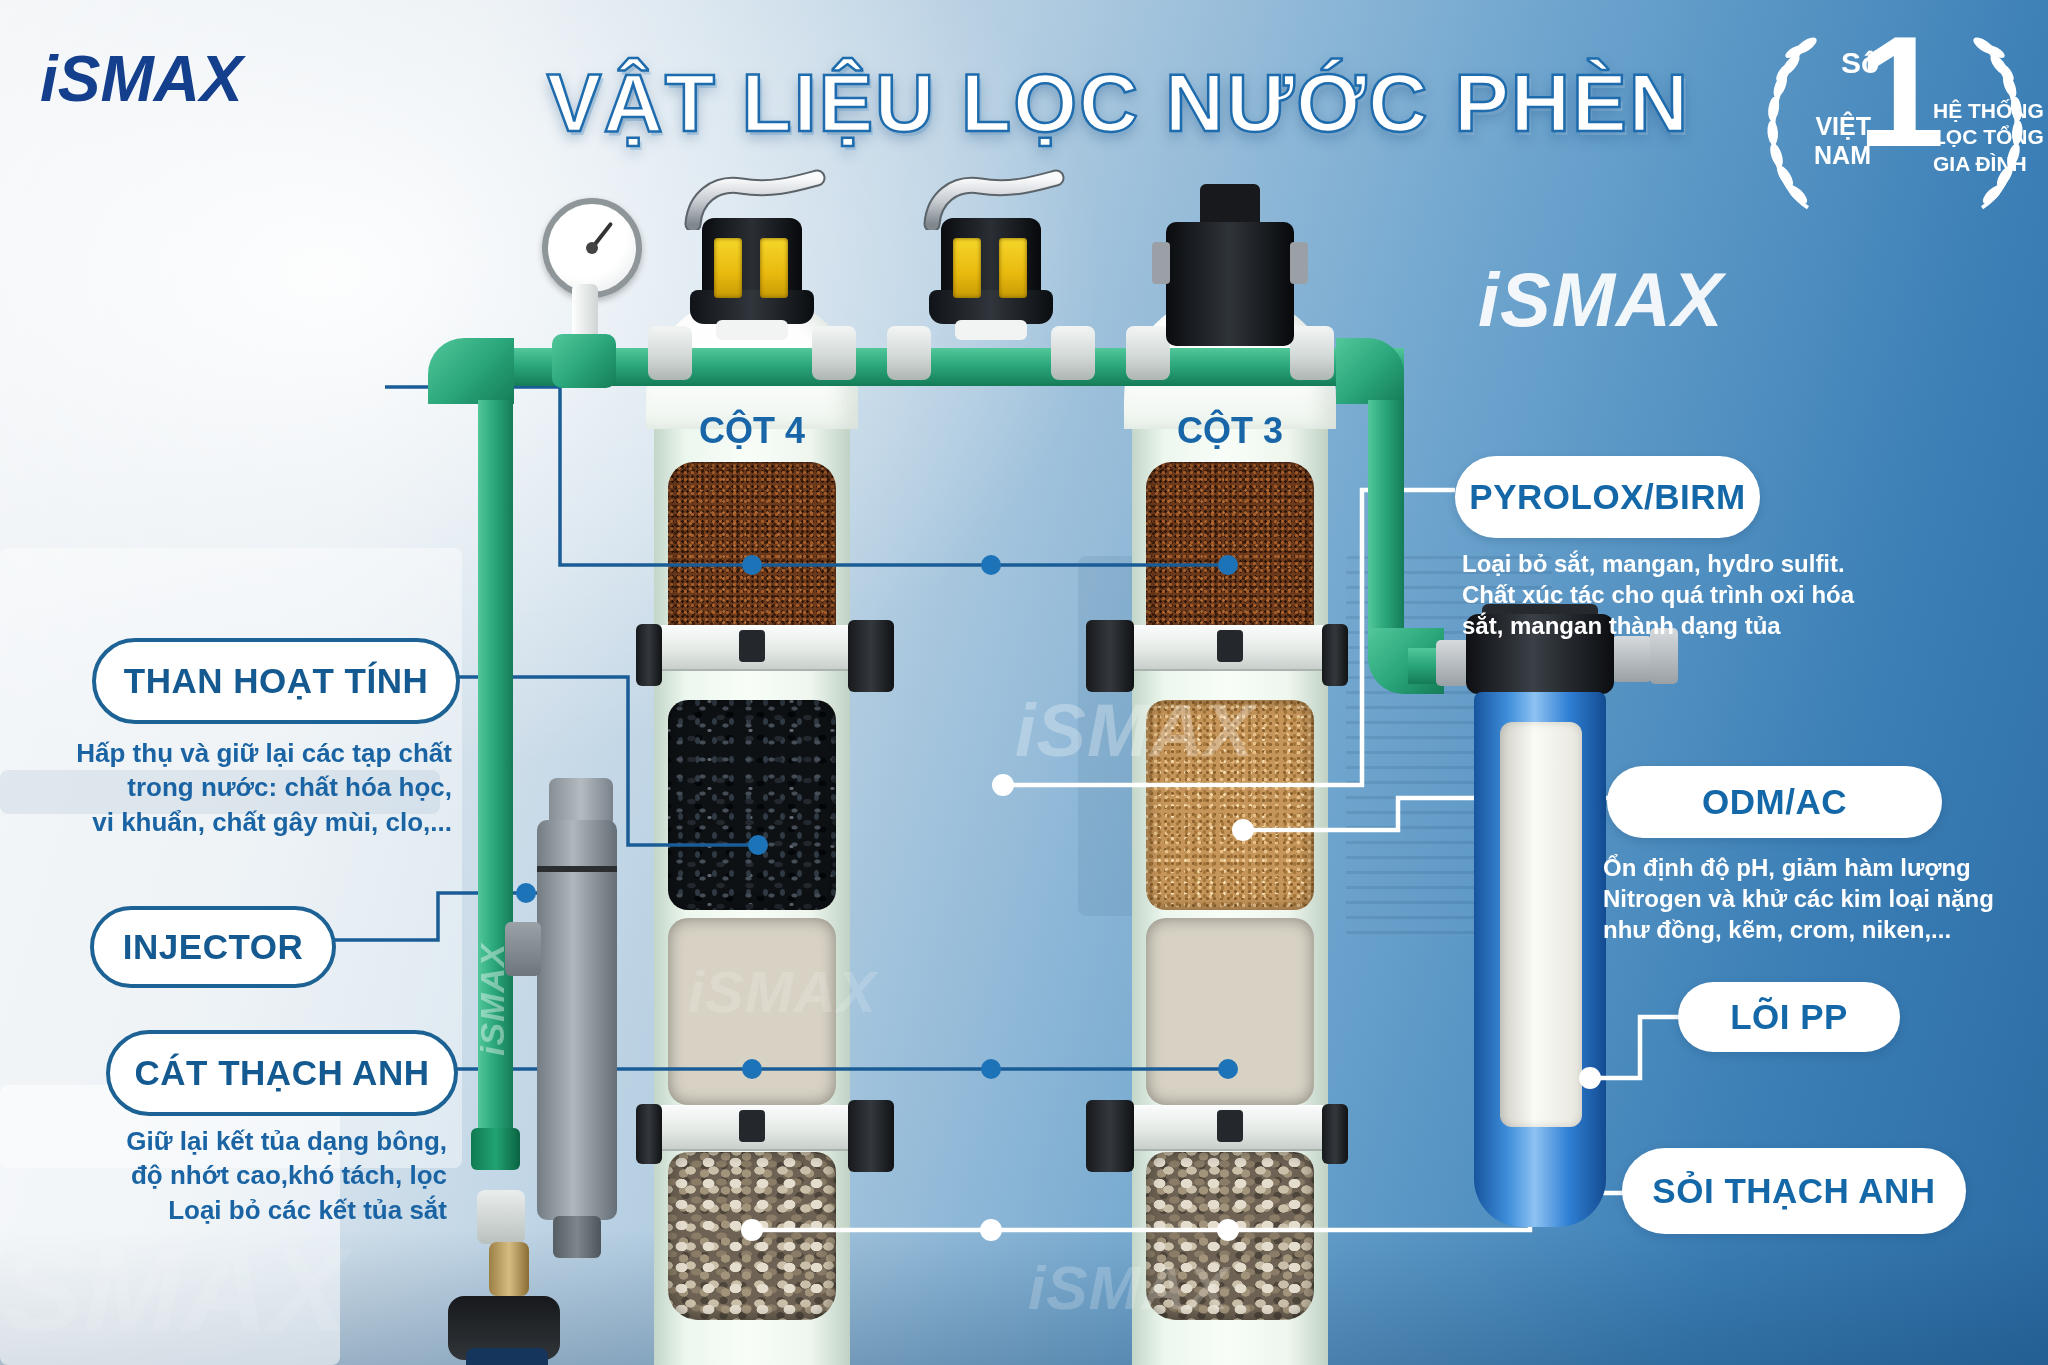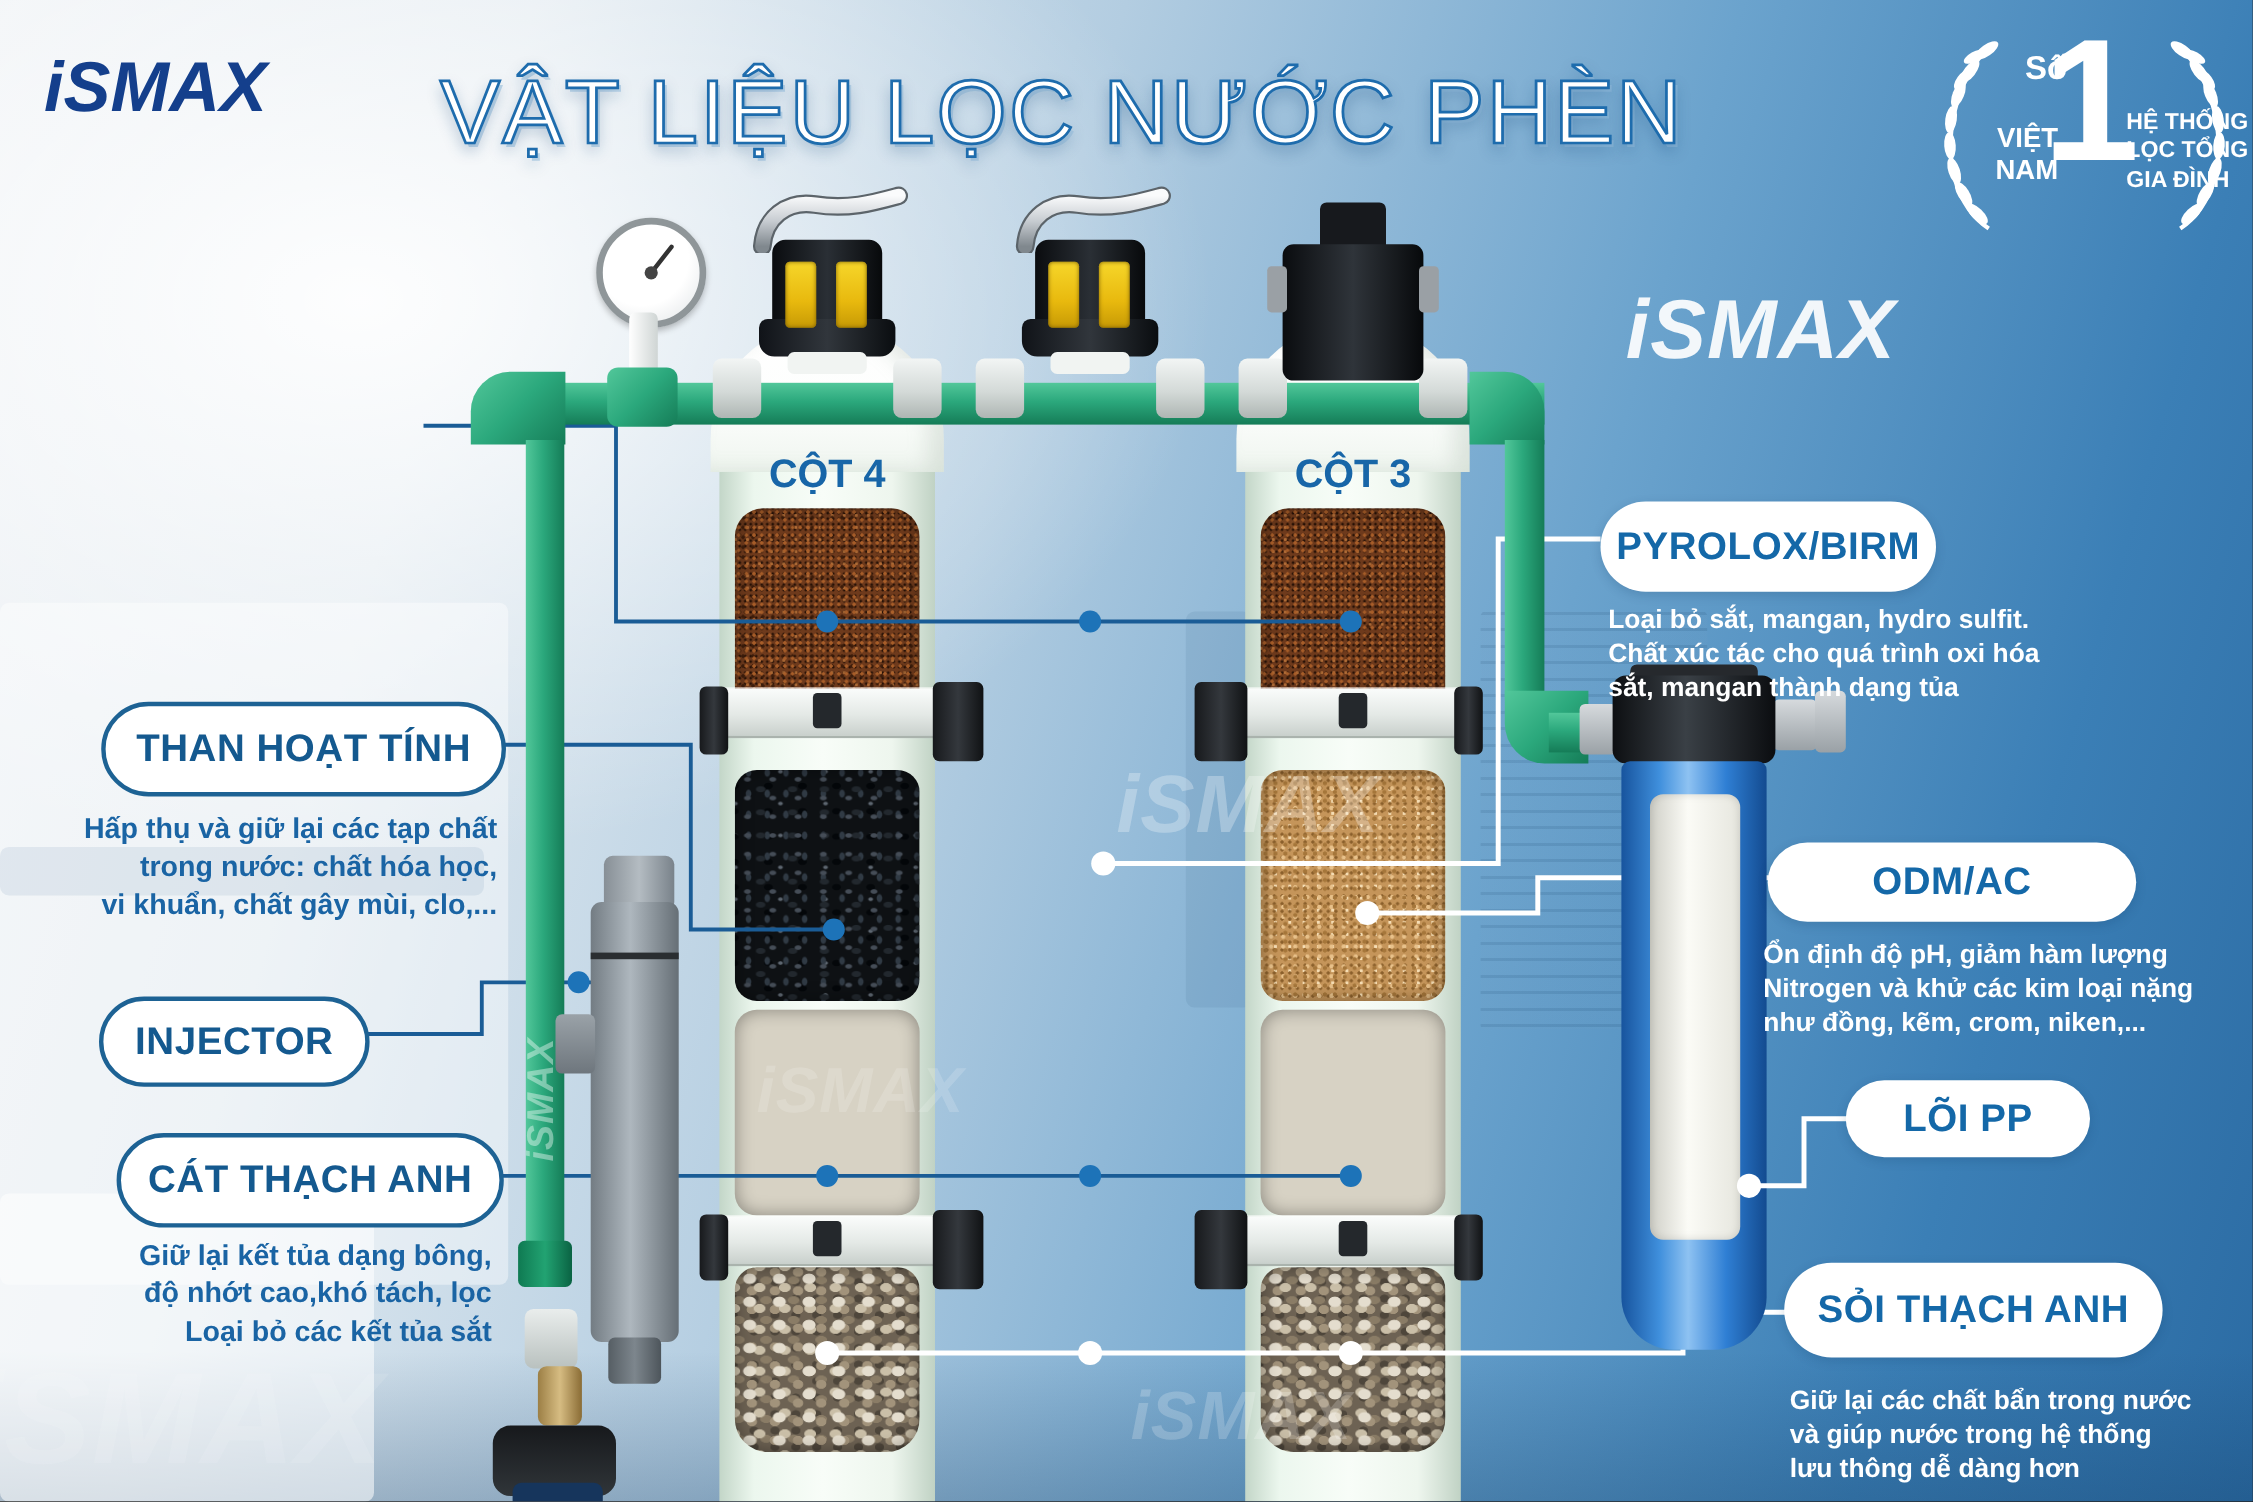--- a/index.html
+++ b/index.html
@@ -23,21 +23,21 @@
   .wm{position:absolute;z-index:1;color:#fff;font-weight:bold;font-style:italic;letter-spacing:1px;white-space:nowrap;}
   .wm-main{left:1478px;top:256px;font-size:76px;opacity:.92;z-index:2;}
   .wm-row2{left:1015px;top:688px;font-size:74px;opacity:.28;z-index:3;}
   .wm-sand{left:688px;top:958px;font-size:58px;opacity:.16;z-index:3;}
   .wm-bottom{left:1028px;top:1252px;font-size:62px;opacity:.2;z-index:3;}
   .wm-bl{left:-30px;top:1222px;font-size:118px;opacity:.1;z-index:1;}
   .wm-inj{left:436px;top:980px;font-size:34px;opacity:.4;z-index:5;transform:rotate(-90deg);}
   
   .logo{left:40px;top:42px;z-index:6;font-size:64px;font-weight:bold;font-style:italic;
         color:#143f8c;letter-spacing:0;}
-  .title{left:400px;top:56px;width:1270px;z-index:6;text-align:left;font-size:82px;font-weight:normal;
+  .title{left:420px;top:56px;width:1270px;z-index:6;text-align:right;font-size:82px;font-weight:bold;
         letter-spacing:2px;color:#fff;-webkit-text-stroke:2.5px #1e6cad;
         text-shadow:0 6px 14px rgba(16,70,120,.35),3px 4px 0 rgba(150,190,220,.55);}
   
   .badge{left:1745px;top:20px;width:300px;height:205px;z-index:6;color:#fff;}
   .badge .b-so{position:absolute;left:96px;top:26px;font-size:30px;font-weight:bold;}
   .badge .b-one{position:absolute;left:112px;top:-14px;width:86px;text-align:center;
         font-size:158px;font-weight:bold;line-height:170px;}
   .badge .b-vn{position:absolute;left:18px;top:92px;width:108px;text-align:right;font-size:25px;font-weight:bold;}
   .badge .b-right{position:absolute;left:188px;top:78px;font-size:21px;font-weight:bold;line-height:1.25;}
   .laurel{position:absolute;top:6px;width:80px;height:192px;}
@@ -399,17 +399,14 @@
 sắt, mangan thành dạng tủa</div>
 
   <div class="pillR" style="left:1607px;top:766px;width:335px;height:72px">ODM/AC</div>
   <div class="descR" style="left:1603px;top:852px;width:440px">Ổn định độ pH, giảm hàm lượng
 Nitrogen và khử các kim loại nặng
 như đồng, kẽm, crom, niken,...</div>
 
   <div class="pillR" style="left:1678px;top:982px;width:222px;height:70px">LÕI PP</div>
 
   <div class="pillR" style="left:1622px;top:1148px;width:344px;height:86px">SỎI THẠCH ANH</div>
-  <div class="descR" style="left:1627px;top:1258px;width:416px">Giữ lại các chất bẩn trong nước
-và giúp nước trong hệ thống
-lưu thông dễ dàng hơn</div>
 
 </div>
 
 </body></html>

